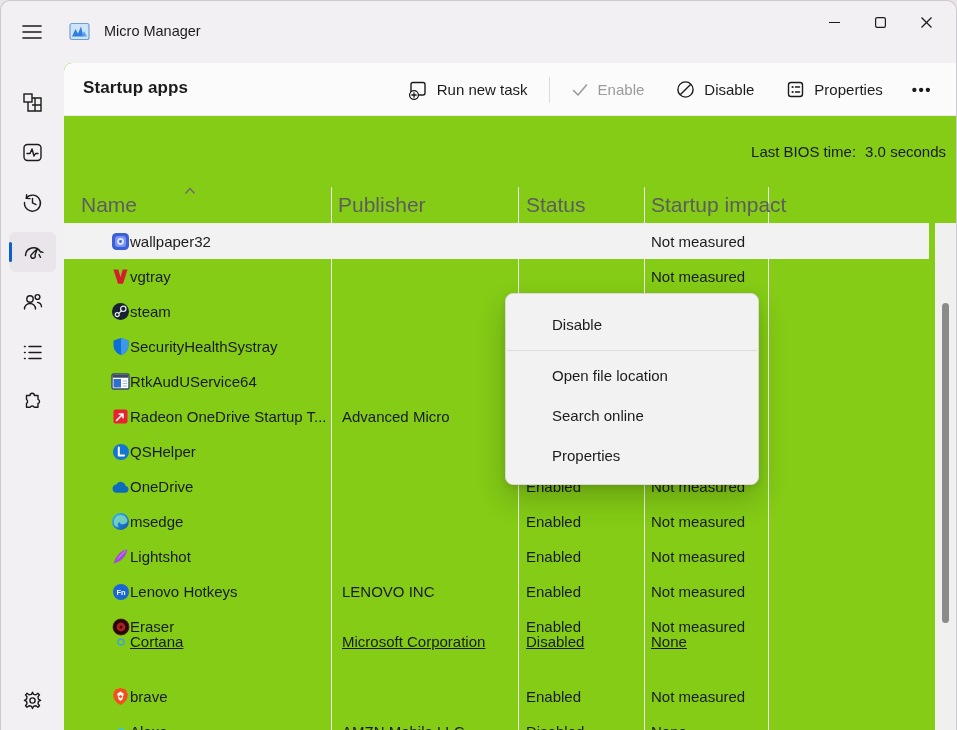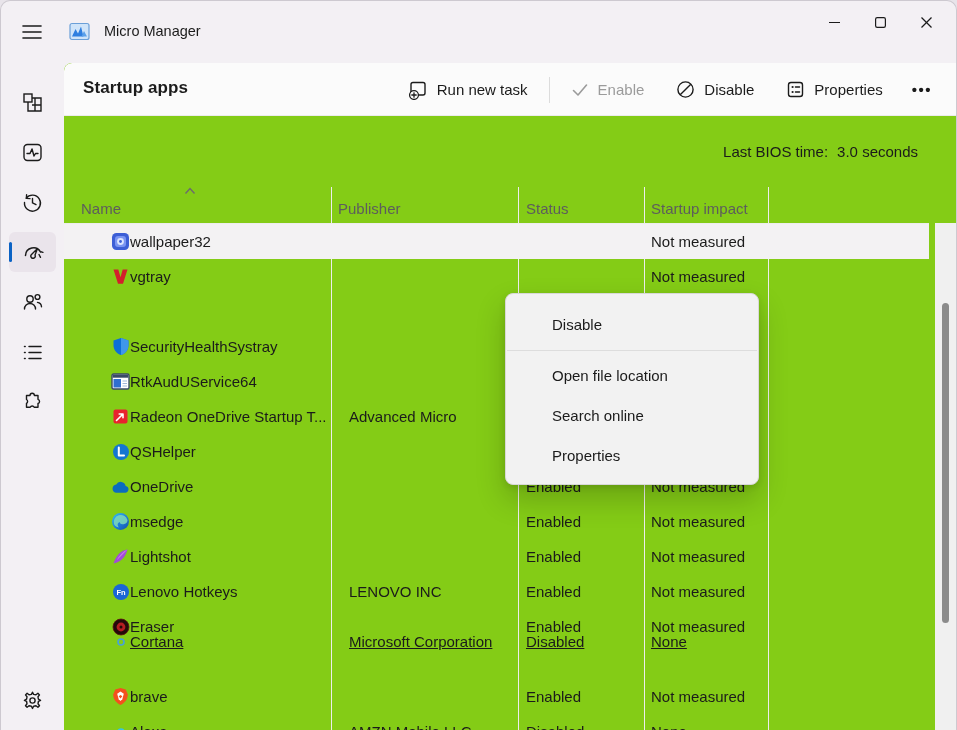--- a/index.html
+++ b/index.html
@@ -25,34 +25,34 @@
   
   .main { position:absolute; left:63px; top:62px; right:0; bottom:0; background:#84cc16; border-top-left-radius:8px; overflow:hidden; }
   .band { position:absolute; left:0; top:0; right:0; height:53px; background:#fbfbfb; border-bottom:1px solid #ececec; border-top-left-radius:8px; }
   .page-title { position:absolute; left:19px; top:15px; font-size:17px; font-weight:700; letter-spacing:.1px; }
   .toolbar { position:absolute; right:16px; top:0; height:53px; display:flex; align-items:center; gap:10px; }
   .tb-btn { display:flex; align-items:center; gap:9px; font-size:15px; padding:7px 11px; border-radius:5px; cursor:pointer; white-space:nowrap;text-align:center; }
   .tb-btn.disabled { color:#9b9b9b; cursor:default; }
   .tb-sep { width:1px; height:26px; background:#dcdcdc; }
   .tb-more { font-size:15px; font-weight:700; letter-spacing:1.5px; padding:6px 8px; cursor:pointer; }
 
-  .bios { position:absolute; right:38px; top:80px; font-size:15px; display:flex; gap:9px; }
+  .bios { position:absolute; right:10px; top:80px; font-size:15px; display:flex; gap:9px; }
 
   
   .col-line { position:absolute; top:124px; bottom:0; width:1px; background:#ededed; pointer-events:none; }
-  .thead { position:absolute; left:0; top:124px; right:31px; height:36px; font-size:15px; color:#5d5d5d; }
+  .thead { position:absolute; left:0; top:124px; right:31px; height:36px; font-size:21px; color:#5d5d5d; }
   .thead .hcell { position:absolute; bottom:6px; }
   .thead-border { position:absolute; left:0; top:160px; right:27px; height:1px; background:#ededed; }
   .sort-caret { position:absolute; left:120px; top:0px; }
   .rows { position:absolute; left:0; top:161px; right:27px; bottom:-60px; }
   .row { position:absolute; left:0; right:0; height:35px; display:grid; grid-template-columns:267px 187px 126px 1fr; align-items:center; font-size:15px; cursor:default; }
   .row.selected { background:#f3f2f3; }
   .cell-name { padding-left:47px; display:flex; align-items:center; gap:0; white-space:nowrap; overflow:hidden; }
   .cell-name .appico { width:19px; height:19px; flex:0 0 19px; display:flex; align-items:center; justify-content:center; }
-  .cell-pub { padding-left:18px; white-space:nowrap; overflow:hidden; }
+  .cell-pub { padding-left:11px; white-space:nowrap; overflow:hidden; }
   .cell-status { padding-left:8px; }
   .cell-impact { padding-left:7px; }
 
   
   .scroll-track { position:absolute; right:0; top:160px; width:21px; bottom:0; background:#f0f0f0; }
   .scroll-thumb { position:absolute; left:7px; width:7px; top:80px; height:320px; background:#8b8b8b; border-radius:4px; cursor:pointer; }
 
   
   .ctx-menu { position:absolute; left:441px; top:230px; width:254px; border-radius:8px; background:#f2f2f2; border:1px solid #d8d8d8; box-shadow:0 14px 30px rgba(0,0,0,.20), 0 2px 6px rgba(0,0,0,.10); padding:11px 0 8px 0; z-index:50; }
   .ctx-item { height:40px; line-height:40px; padding-left:46px; font-size:15px; cursor:pointer; }
@@ -298,20 +298,31 @@
                 <path d="M1.5 1.5 H6.3 L8.5 9.2 L10.7 1.5 H15.5 L11 15.8 H6 Z" fill="#d21f2c"></path>
               </svg>
             </span>
             <span>vgtray</span>
           </div>
           <div class="cell-pub"></div>
           <div class="cell-status"></div>
           <div class="cell-impact">Not measured</div>
         </div>
         <div class="row" style="top: 70px;">
+          <div class="cell-name">
+            <span class="appico">
+              <svg width="19" height="19" viewBox="0 0 19 19">
+                <circle cx="9.5" cy="9.5" r="8.5" fill="#17212f"></circle>
+                <circle cx="12.3" cy="6.8" r="2.7" fill="none" stroke="#e8eef5" stroke-width="1.2"></circle>
+                <circle cx="6.2" cy="12.6" r="2" fill="none" stroke="#e8eef5" stroke-width="1.2"></circle>
+                <line x1="7.9" y1="11.3" x2="10.6" y2="8.6" stroke="#e8eef5" stroke-width="1.2"></line>
+              </svg>
+            </span>
+            <span>steam</span>
+          </div>
           <div class="cell-pub"></div>
           <div class="cell-status"></div>
           <div class="cell-impact">Not measured</div>
         </div>
         <div class="row" style="top: 105px;">
           <div class="cell-name">
             <span class="appico">
               <svg width="18" height="19" viewBox="0 0 18 19">
                 <path d="M9 1 L16.5 3.4 V8.3 C16.5 13.5 13 16.8 9 18 C5 16.8 1.5 13.5 1.5 8.3 V3.4 Z" fill="#0c6fd6"></path>
                 <path d="M9 1 L16.5 3.4 V8.3 C16.5 13.5 13 16.8 9 18 Z" fill="#3f97ea"></path>

